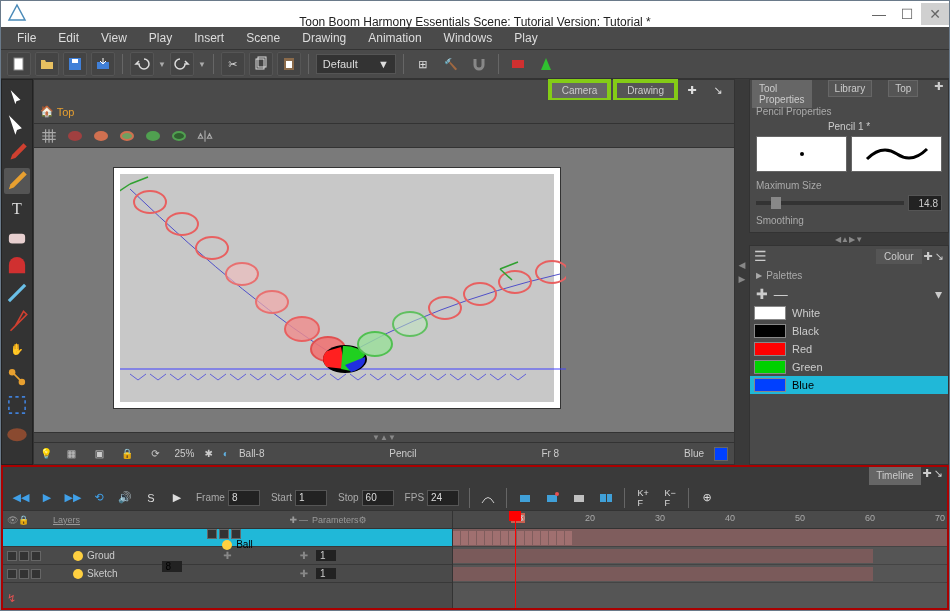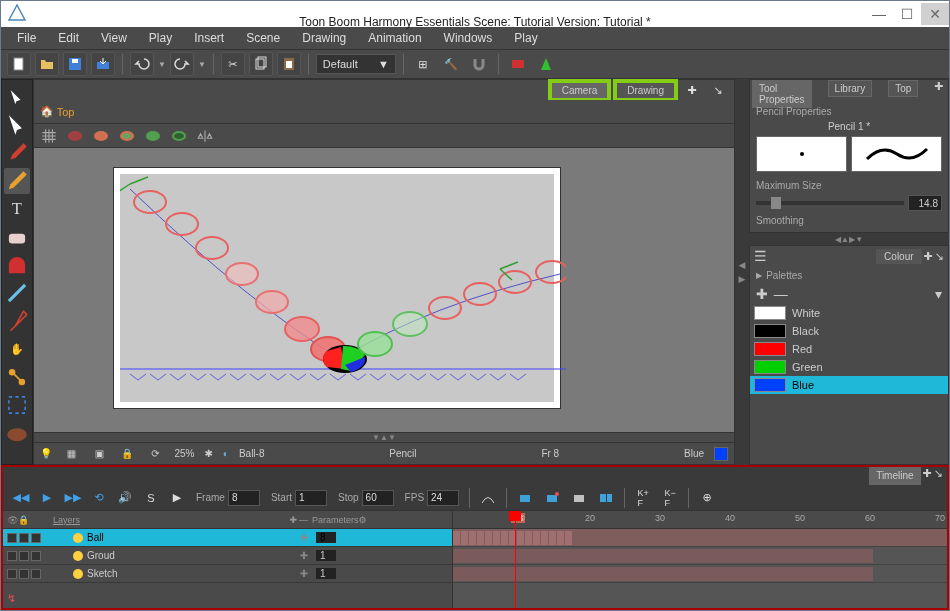--- a/index.html
+++ b/index.html
@@ -66,21 +66,21 @@
 .tl-toolbar .field { display: flex; align-items: center; gap: 3px; margin: 0 4px; }
 .tl-toolbar .field input { width: 32px; height: 16px; background: #222; border: 1px solid #555; color: #ddd; font-size: 10px; padding: 0 3px; }
 .tl-toolbar .field .lbl { font-size: 10px; color: #aaa; }
 .tl-body { flex: 1; display: flex; background: #4a4a4a; }
 .layers-panel { width: 450px; display: flex; flex-direction: column; border-right: 1px solid #333; }
 .layers-hdr { height: 18px; display: flex; align-items: center; font-size: 9px; color: #999; border-bottom: 1px solid #333; }
 .layers-hdr .vis { width: 50px; padding-left: 4px; }
 .layers-hdr .nm { flex: 1; text-decoration: underline; }
 .layers-hdr .pm { width: 140px; }
 .layer-row { height: 18px; display: flex; align-items: center; font-size: 10px; border-bottom: 1px solid #383838; }
-.layer-row.sel { background: #20b8d8; color: #000; }
+.layer-row.sel { background: #20b8d8; color: #000; flex-direction: column; }
 .layer-row .vis { width: 50px; display: flex; gap: 2px; padding-left: 4px; }
 .layer-row .vis span { width: 10px; height: 10px; border: 1px solid #666; background: #333; }
 .layer-row .nm { flex: 1; display: flex; align-items: center; gap: 4px; padding-left: 20px; }
 .layer-row .ball { width: 10px; height: 10px; border-radius: 50%; }
 .layer-row .plus { width: 16px; text-align: center; color: #888; }
 .layer-row .pm { width: 140px; padding-left: 4px; display: flex; align-items: center; }
 .layer-row .pm .val { background: #222; padding: 0 4px; min-width: 20px; }
 .tracks-panel { flex: 1; background: #555; position: relative; }
 .ruler { height: 18px; background: #4a4a4a; border-bottom: 1px solid #333; position: relative; font-size: 9px; color: #aaa; }
 .ruler .tick { position: absolute; top: 2px; }

